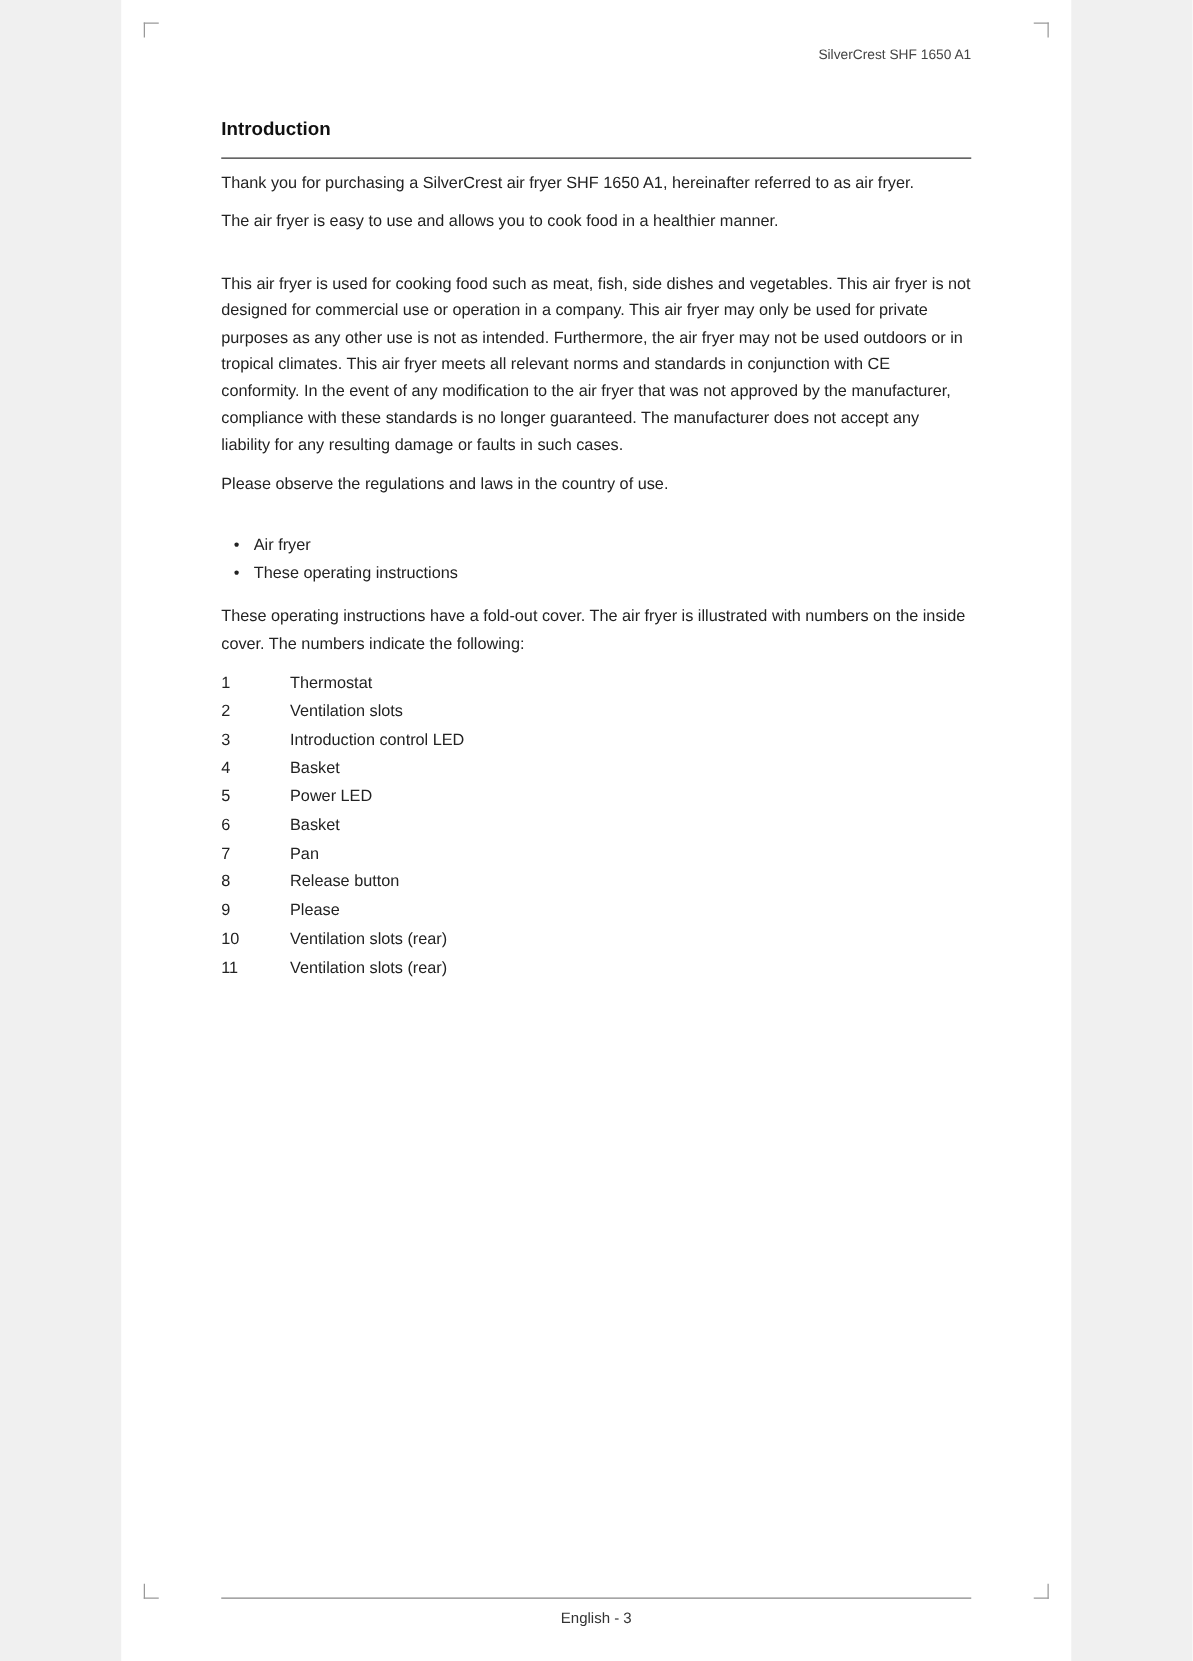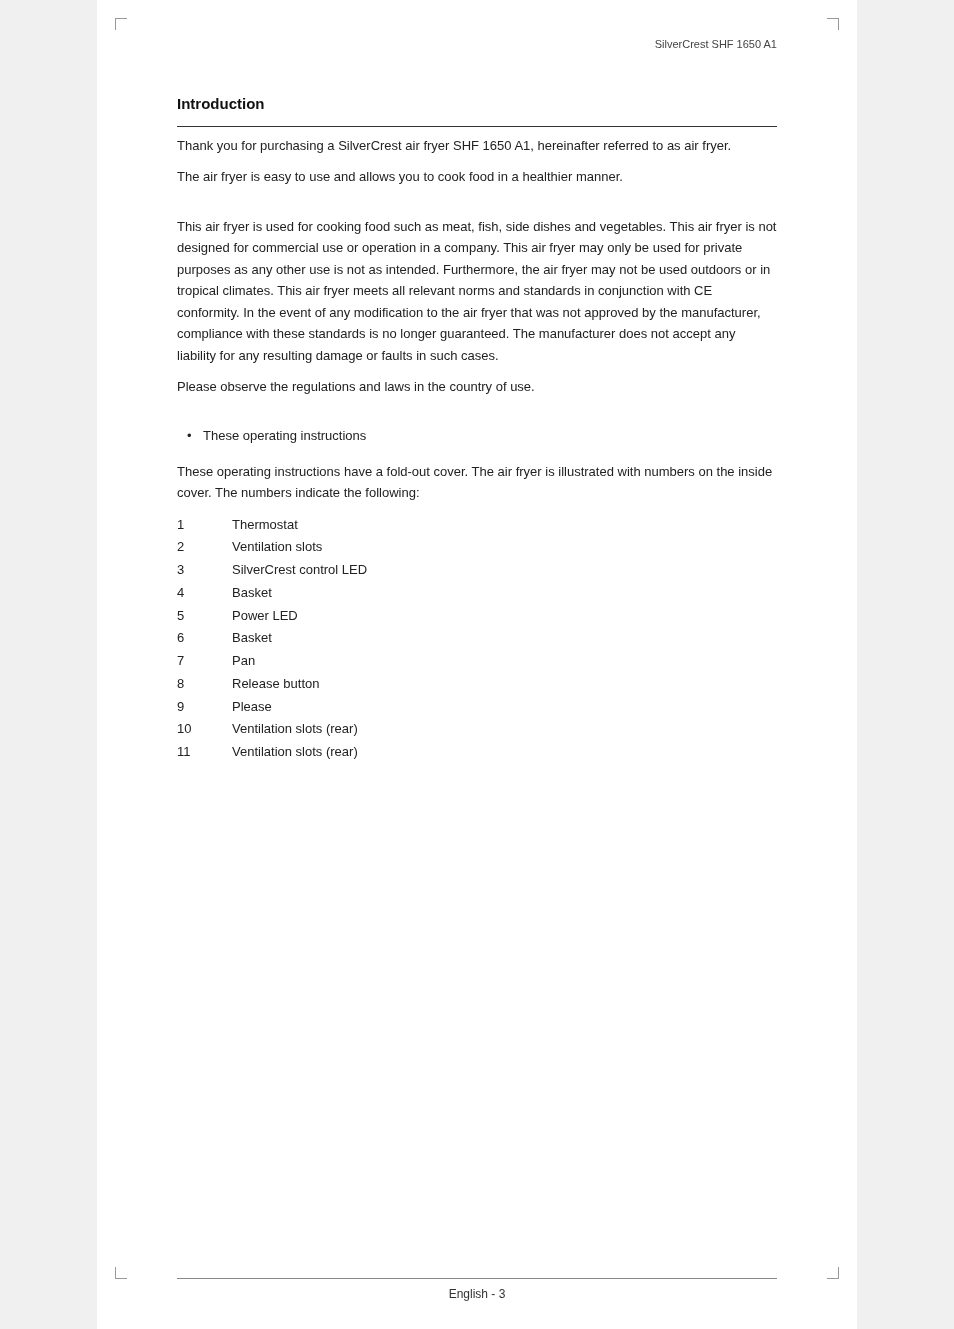--- a/index.html
+++ b/index.html
@@ -184,36 +184,39 @@
       <div class="section-body">
         <p>This air fryer is used for cooking food such as meat, fish, side dishes and vegetables. This air fryer is not designed for commercial use or operation in a company. This air fryer may only be used for private purposes as any other use is not as intended. Furthermore, the air fryer may not be used outdoors or in tropical climates. This air fryer meets all relevant norms and standards in conjunction with CE conformity. In the event of any modification to the air fryer that was not approved by the manufacturer, compliance with these standards is no longer guaranteed. The manufacturer does not accept any liability for any resulting damage or faults in such cases.</p>
         <p>Please observe the regulations and laws in the country of use.</p>
       </div>
     </div>
 
     <div class="section">
       <div class="section-body">
         <ul class="bullet-list">
           <li>
+            <span>Air fryer</span>
+          </li>
+          <li>
             <span>These operating instructions</span>
           </li>
         </ul>
         <p>These operating instructions have a fold-out cover. The air fryer is illustrated with numbers on the inside cover. The numbers indicate the following:</p>
         <ul class="numbered-list">
           <li>
             <span class="num-col">1</span>
             <span class="num-label">Thermostat</span>
           </li>
           <li>
             <span class="num-col">2</span>
             <span class="num-label">Ventilation slots</span>
           </li>
           <li>
             <span class="num-col">3</span>
-            <span class="num-label">SilverCrest control LED</span>
+            <span class="num-label">Introduction control LED</span>
           </li>
           <li>
             <span class="num-col">4</span>
             <span class="num-label">Basket</span>
           </li>
           <li>
             <span class="num-col">5</span>
             <span class="num-label">Power LED</span>
           </li>
           <li>

